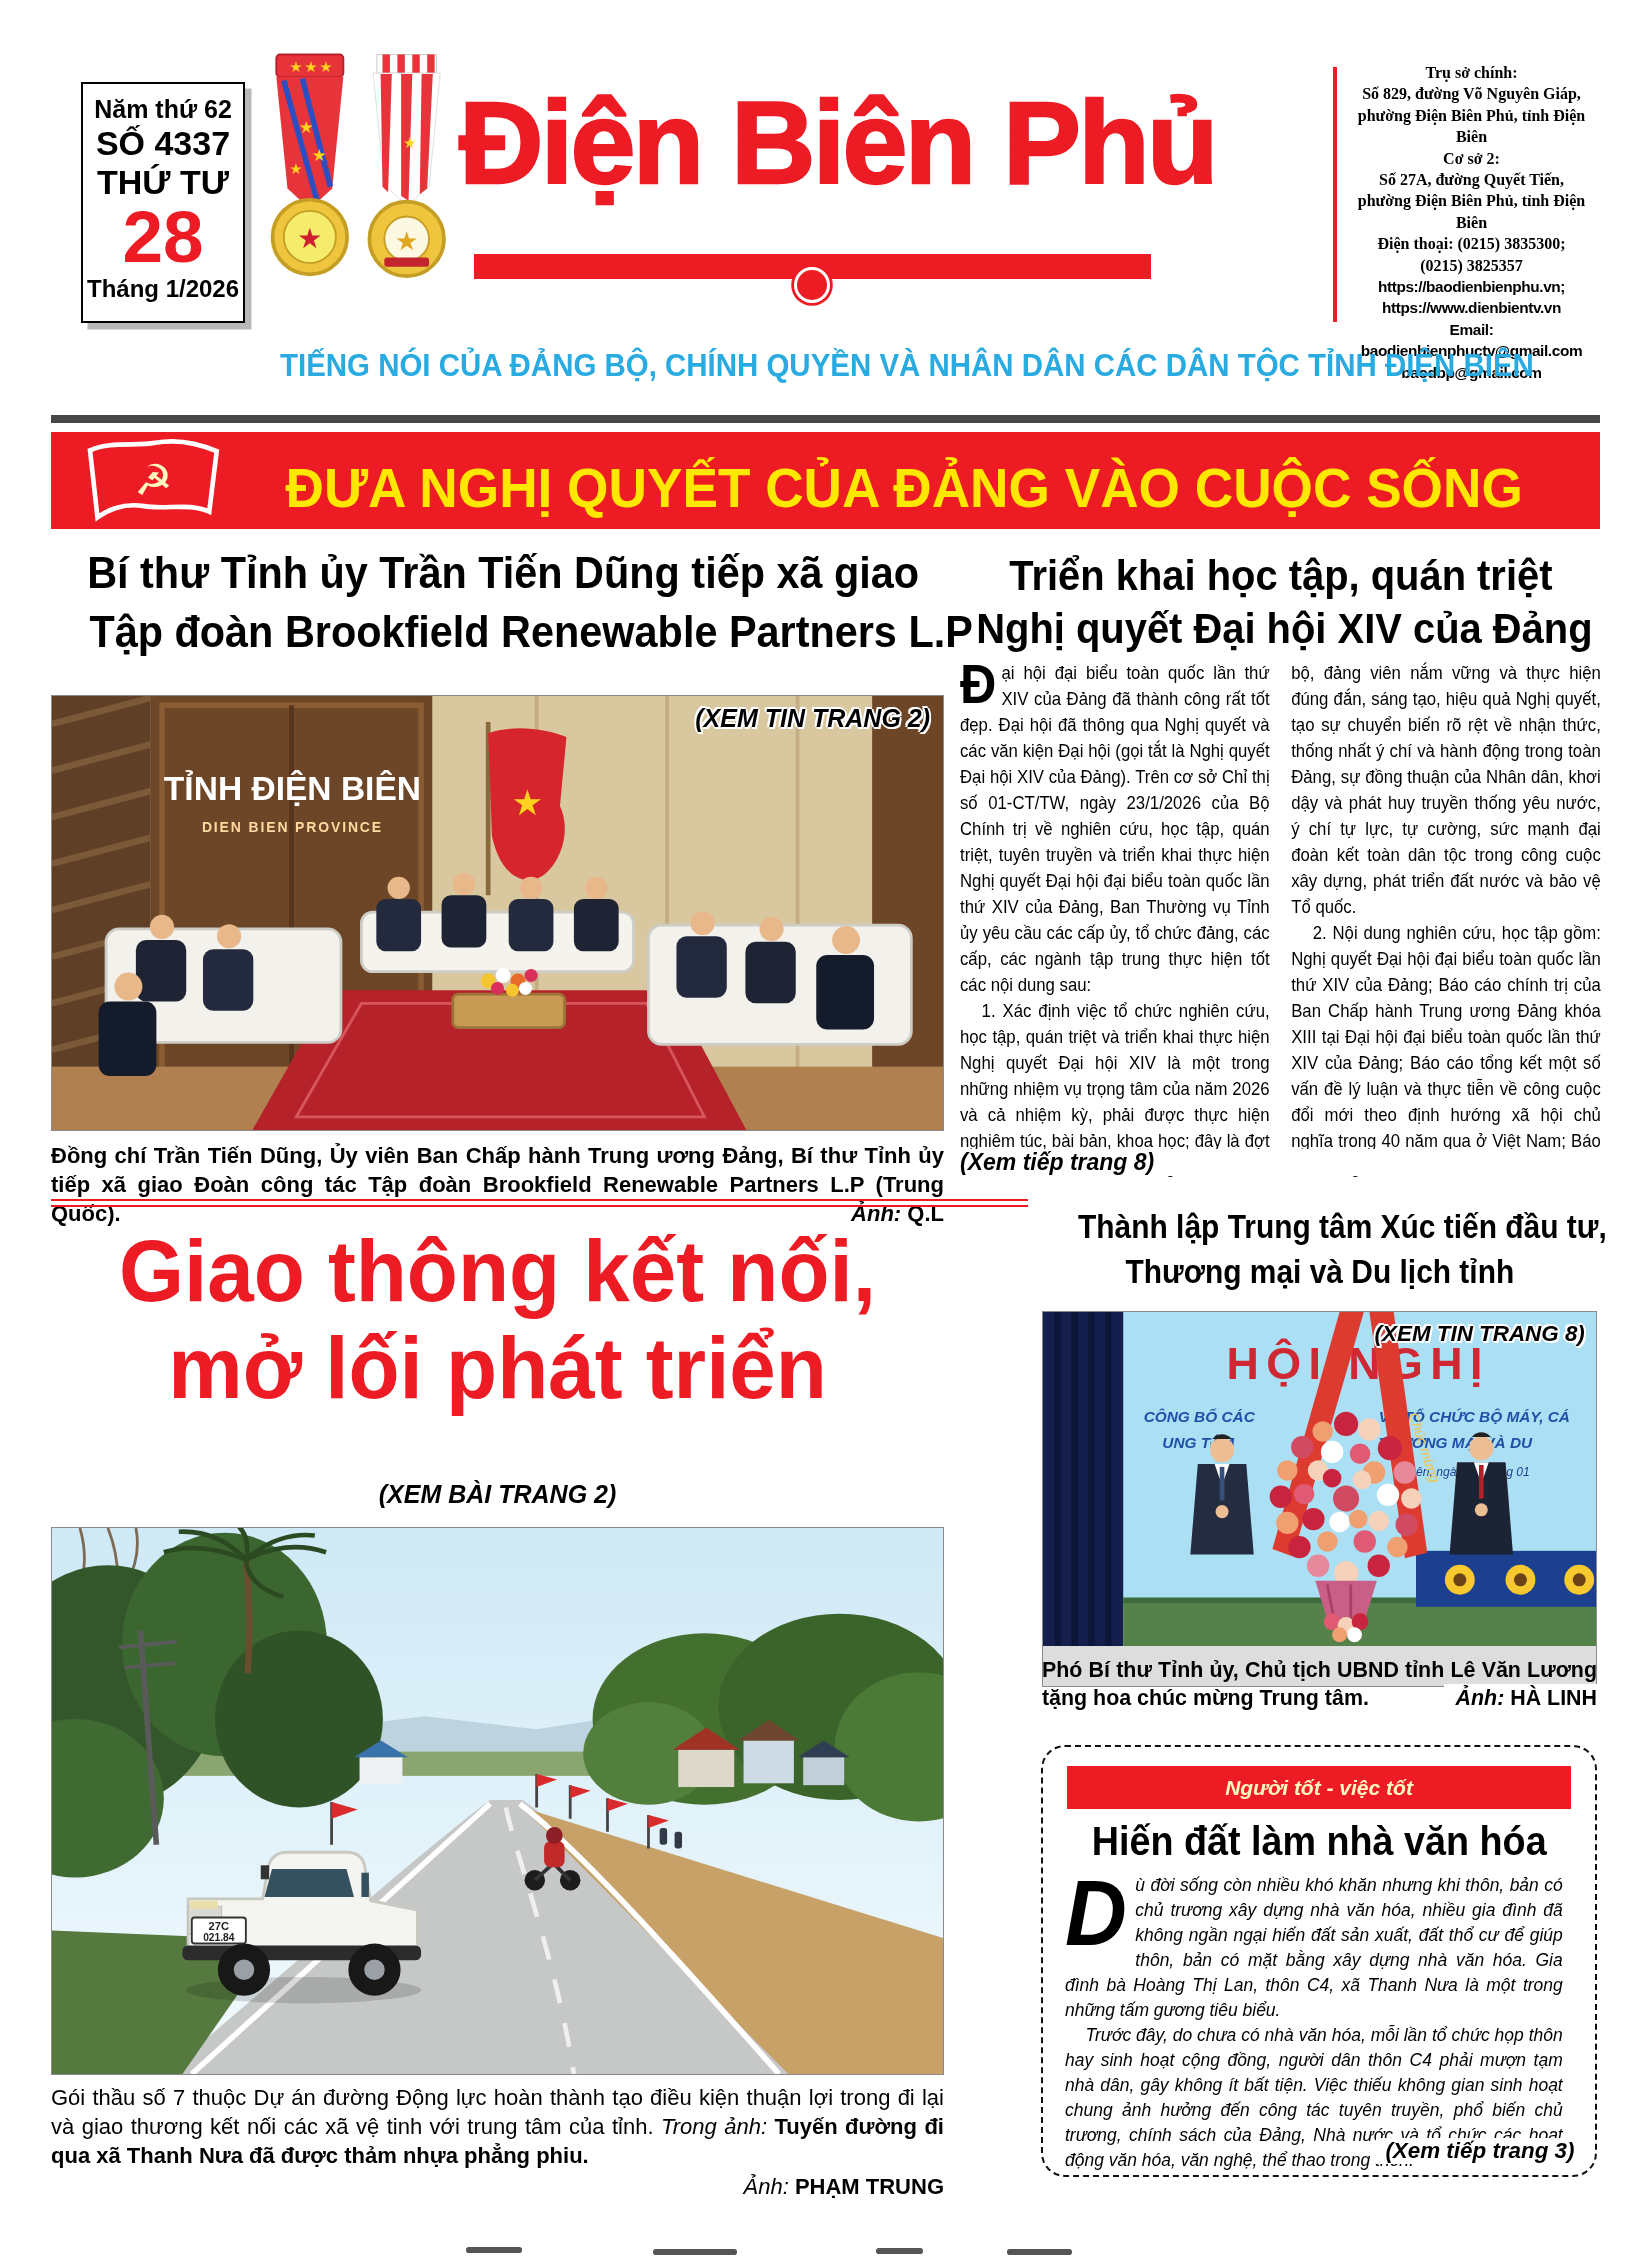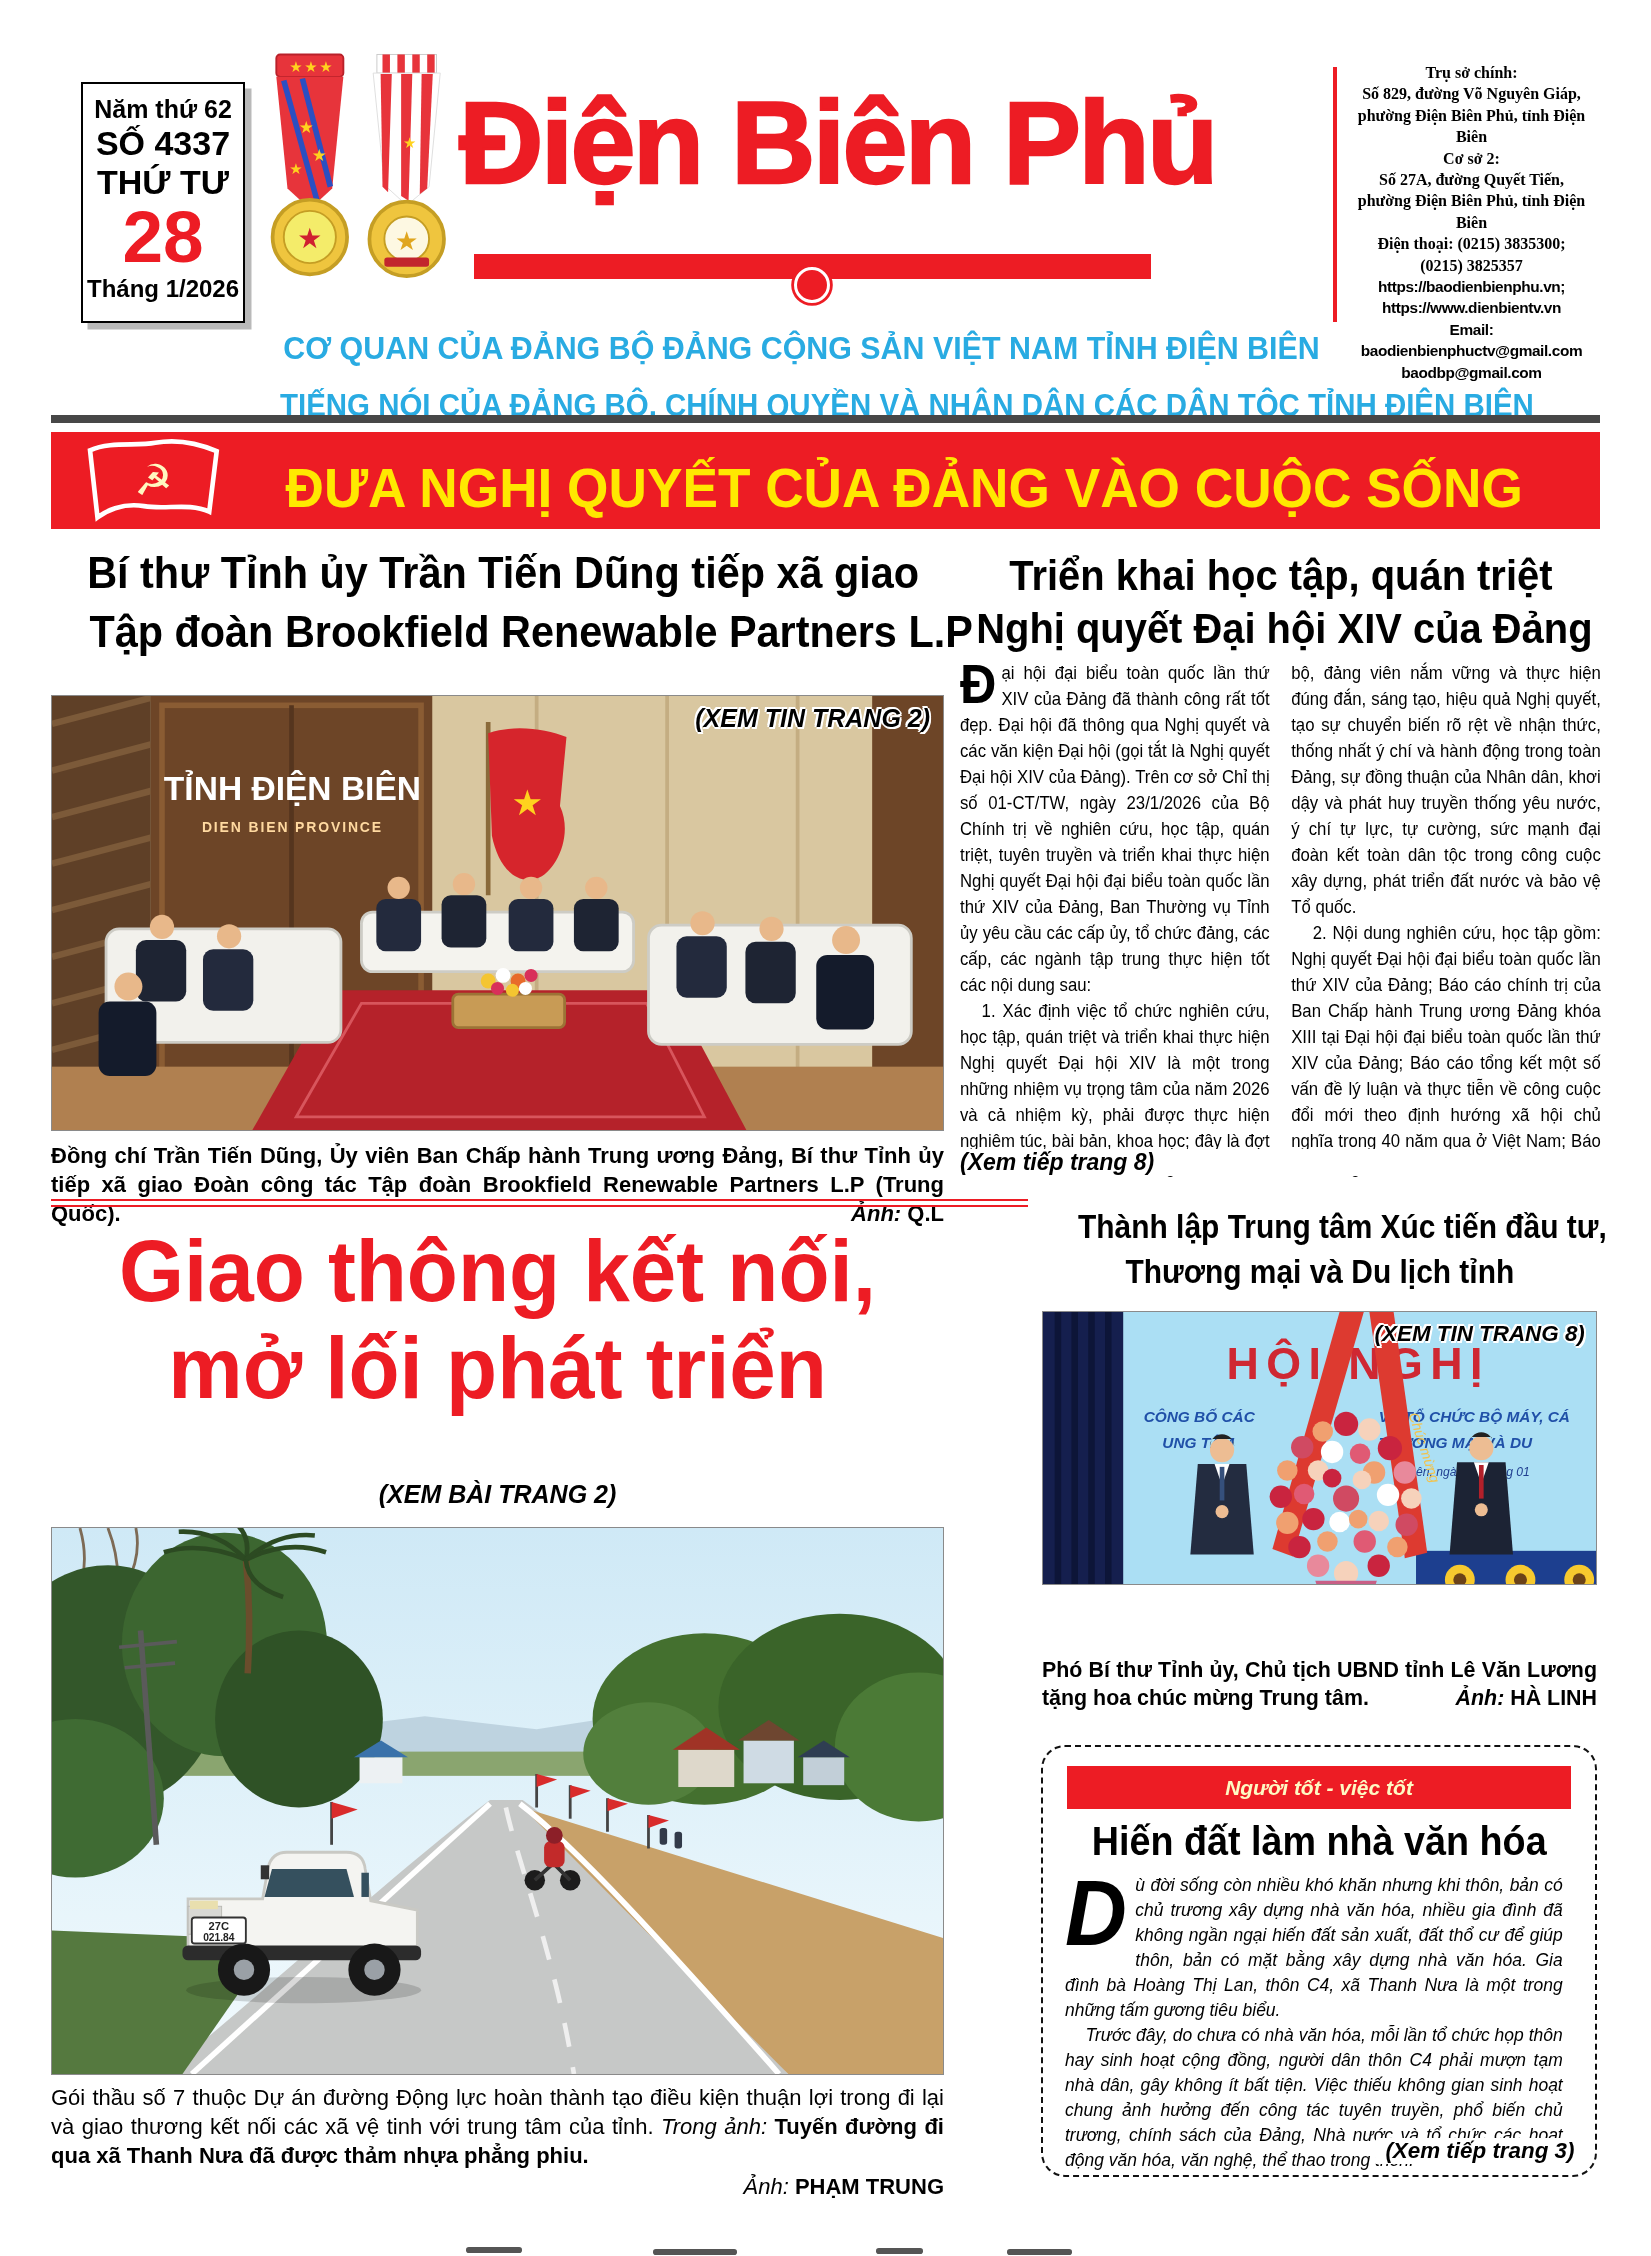--- a/index.html
+++ b/index.html
@@ -45,21 +45,21 @@
   #hl-center{left:1042px;top:1204px;width:555px;text-align:center;font-weight:700;font-size:34px;line-height:1.32;color:#000;}
   #hl-transport{left:51px;top:1223px;width:893px;text-align:center;color:#ed1c24;font-weight:700;
                 font-size:88px;line-height:1.1;}
   .photo-note{font-style:italic;font-weight:700;font-size:25px;color:#000;
     text-shadow:1.9px 0 0 #fff,-1.9px 0 0 #fff,0 1.9px 0 #fff,0 -1.9px 0 #fff,1.9px 1.9px 0 #fff,-1.9px -1.9px 0 #fff;}
   #note-transport{left:51px;top:1480px;width:893px;text-align:center;font-style:italic;font-weight:700;font-size:25px;}
 
   
   .photo{border:0.9px solid #8a8a8a;box-sizing:border-box;overflow:hidden;background:#ddd;}
   #photo1{left:51px;top:695px;width:893px;height:436px;}
-  #photo2{left:1042px;top:1311px;width:555px;height:274px;}
+  #photo2{left:1042px;top:1311px;width:555px;height:376px;}
   #photo3{left:51px;top:1527px;width:893px;height:548px;}
   #photo1 .photo-note{position:absolute;right:13px;top:7.5px;padding-left:30px;}
   #photo2 .photo-note{position:absolute;right:11.2px;top:9.3px;font-size:22.4px;}
 
   
   .caption{font-size:22px;line-height:1.32;text-align:justify;color:#000;}
   #caption1{left:51px;top:1141px;width:893px;font-weight:700;}
   #caption1 .credit{position:absolute;right:0;bottom:0;background:#fff;padding-left:13px;}
   #caption2{left:1042px;top:1656px;width:555px;font-weight:700;font-size:21.4px;}
   #caption2 .credit{position:absolute;right:0;bottom:0;background:#fff;padding-left:11.2px;}
@@ -159,21 +159,20 @@
     <div class="addr-s">phường Điện Biên Phủ, tỉnh Điện Biên</div>
     <div class="addr-s">Điện thoại: (0215) 3835300;</div>
     <div class="addr-s">(0215) 3825357</div>
     <div class="addr-h">https://baodienbienphu.vn;</div>
     <div class="addr-h">https://www.dienbientv.vn</div>
     <div class="addr-h">Email: baodienbienphuctv@gmail.com</div>
     <div class="addr-h">baodbp@gmail.com</div>
   </div>
 
   <div class="abs" id="taglines">
-    <div class="tg1"><span class="cond sx95">CƠ QUAN CỦA ĐẢNG BỘ ĐẢNG CỘNG SẢN VIỆT NAM TỈNH ĐIỆN BIÊN</span></div>
     <div class="tg2"><span class="cond sx95">TIẾNG NÓI CỦA ĐẢNG BỘ, CHÍNH QUYỀN VÀ NHÂN DÂN CÁC DÂN TỘC TỈNH ĐIỆN BIÊN</span></div>
   </div>
 
   <div class="abs" id="rule-dark"></div>
 
   <div class="abs" id="party-banner">
     <svg class="flag" width="149" height="88" viewBox="0 0 160 94">
       <path d="M14,14 C36,4 64,10 84,6 C112,1 136,9 150,15 L142,80 C120,70 96,78 72,74 C48,70 30,80 22,86 Z" fill="#ed1c24" stroke="#fff" stroke-width="5"></path>
       <text x="82" y="62" font-size="46" text-anchor="middle" fill="#fff7c0" font-family="DejaVu Sans, sans-serif">☭</text>
     </svg>

